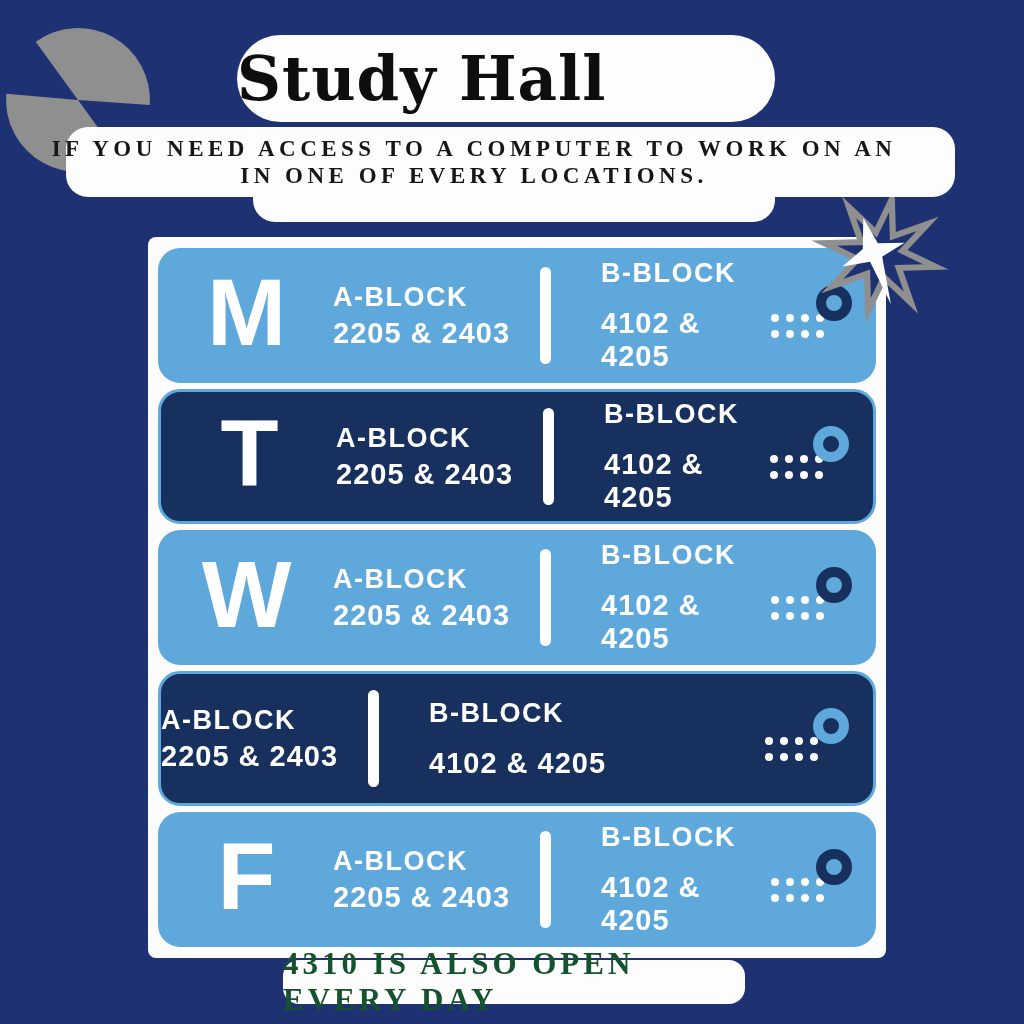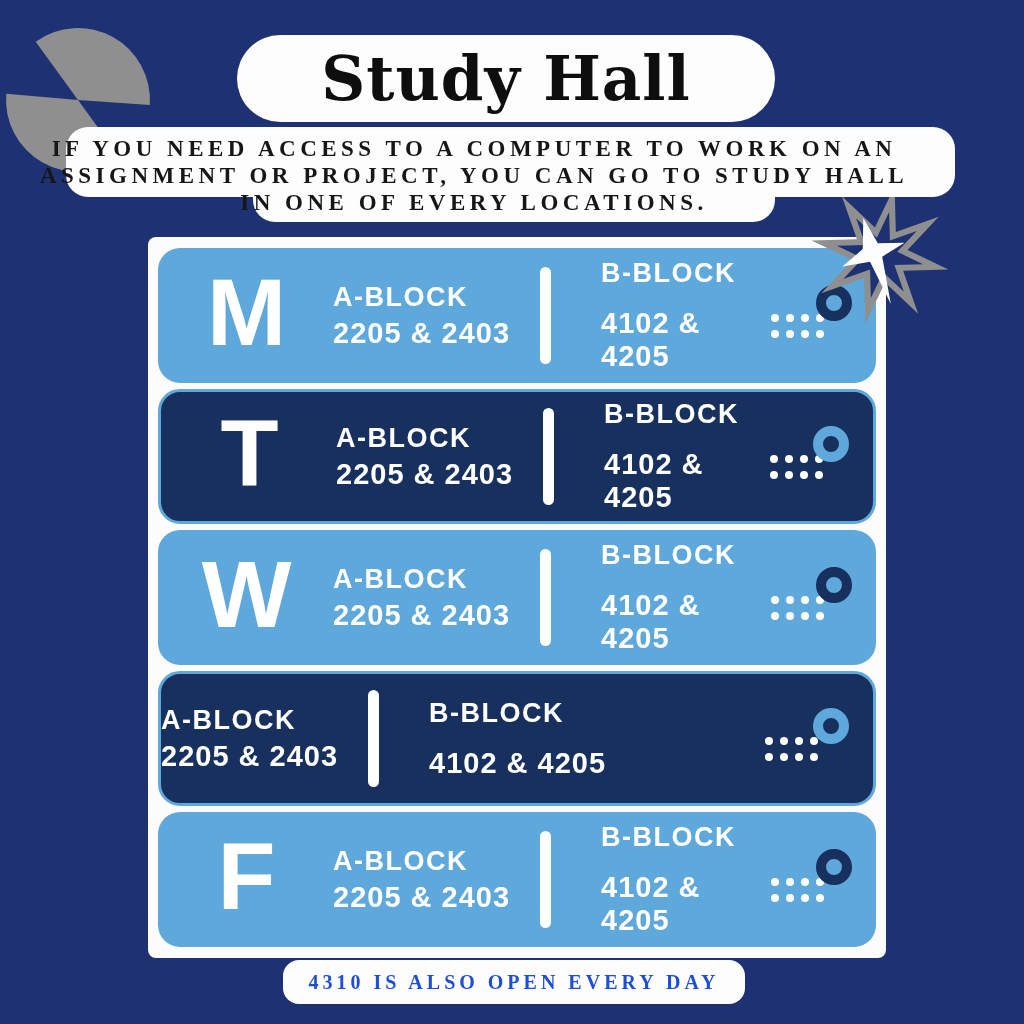--- a/index.html
+++ b/index.html
@@ -8,21 +8,21 @@
     background:#1e3273;
     font-family:"Liberation Sans",sans-serif;
   }
   
   .leaf-svg{position:absolute;left:0;top:0;z-index:1;}
   .star-svg{position:absolute;left:798px;top:173px;z-index:3;}
   
   .title-pill{
     position:absolute;left:237px;top:35px;width:538px;height:87px;z-index:2;
     background:#fdfdfd;border-radius:44px;
-    display:flex;align-items:center;justify-content:center;
+    display:flex;align-items:center;justify-content:flex-start;
   }
   .title-pill h1{
     margin:0;font-family:"DejaVu Serif","Liberation Serif",serif;
     font-weight:700;font-size:61px;color:#0e0e0e;letter-spacing:1px;
   }
   
   .bubble-main{
     position:absolute;left:66px;top:127px;width:889px;height:70px;
     background:#fdfdfd;border-radius:22px;z-index:4;
   }
@@ -72,42 +72,41 @@
   }
   .row.dark .ring{border-color:#5fa8db;}
   
   .footer-pill{
     position:absolute;left:283px;top:960px;width:462px;height:44px;z-index:2;
     background:#fdfdfd;border-radius:16px;
     display:flex;align-items:center;justify-content:center;
   }
   .footer-pill span{
     font-family:"Liberation Serif","DejaVu Serif",serif;
-    font-size:20px;font-weight:600;letter-spacing:4px;color:#1d4ed8;
+    font-size:31px;font-weight:600;letter-spacing:4px;color:#14532d;
   }
 </style>
 </head>
 <body>
 
 <div class="canvas">
 
   <svg class="leaf-svg" width="170" height="220" viewBox="-20 640 170 220" aria-hidden="true">
     <path d="M 58,740 L 15.7,681.8 A 72,72 0 0 1 129.8,745 Z" fill="#8f8f8f"></path>
     <path d="M 58,740 L 100.3,798.2 A 72,72 0 0 1 -13.7,733.7 Z" fill="#8f8f8f"></path>
   </svg>
 
   <div class="title-pill">
     <h1>Study Hall</h1>
   </div>
 
   <div class="bubble-main"></div>
   <div class="bubble-tail"></div>
   <div class="subtitle-text">
     <div>IF YOU NEED ACCESS TO A COMPUTER TO WORK ON AN</div>
-    <div>ASSIGNMENT OR PROJECT, YOU CAN GO TO STUDY HALL</div>
     <div>IN ONE OF EVERY LOCATIONS.</div>
   </div>
 
   <div class="card">
     <div style="display:flex;flex-direction:column;gap:6px;">
   <div class="row light">
     <div class="day">M</div>
     <div class="block block-a">
       <div class="block-label">A-BLOCK</div>
       <div class="block-rooms">2205 &amp; 2403</div>

